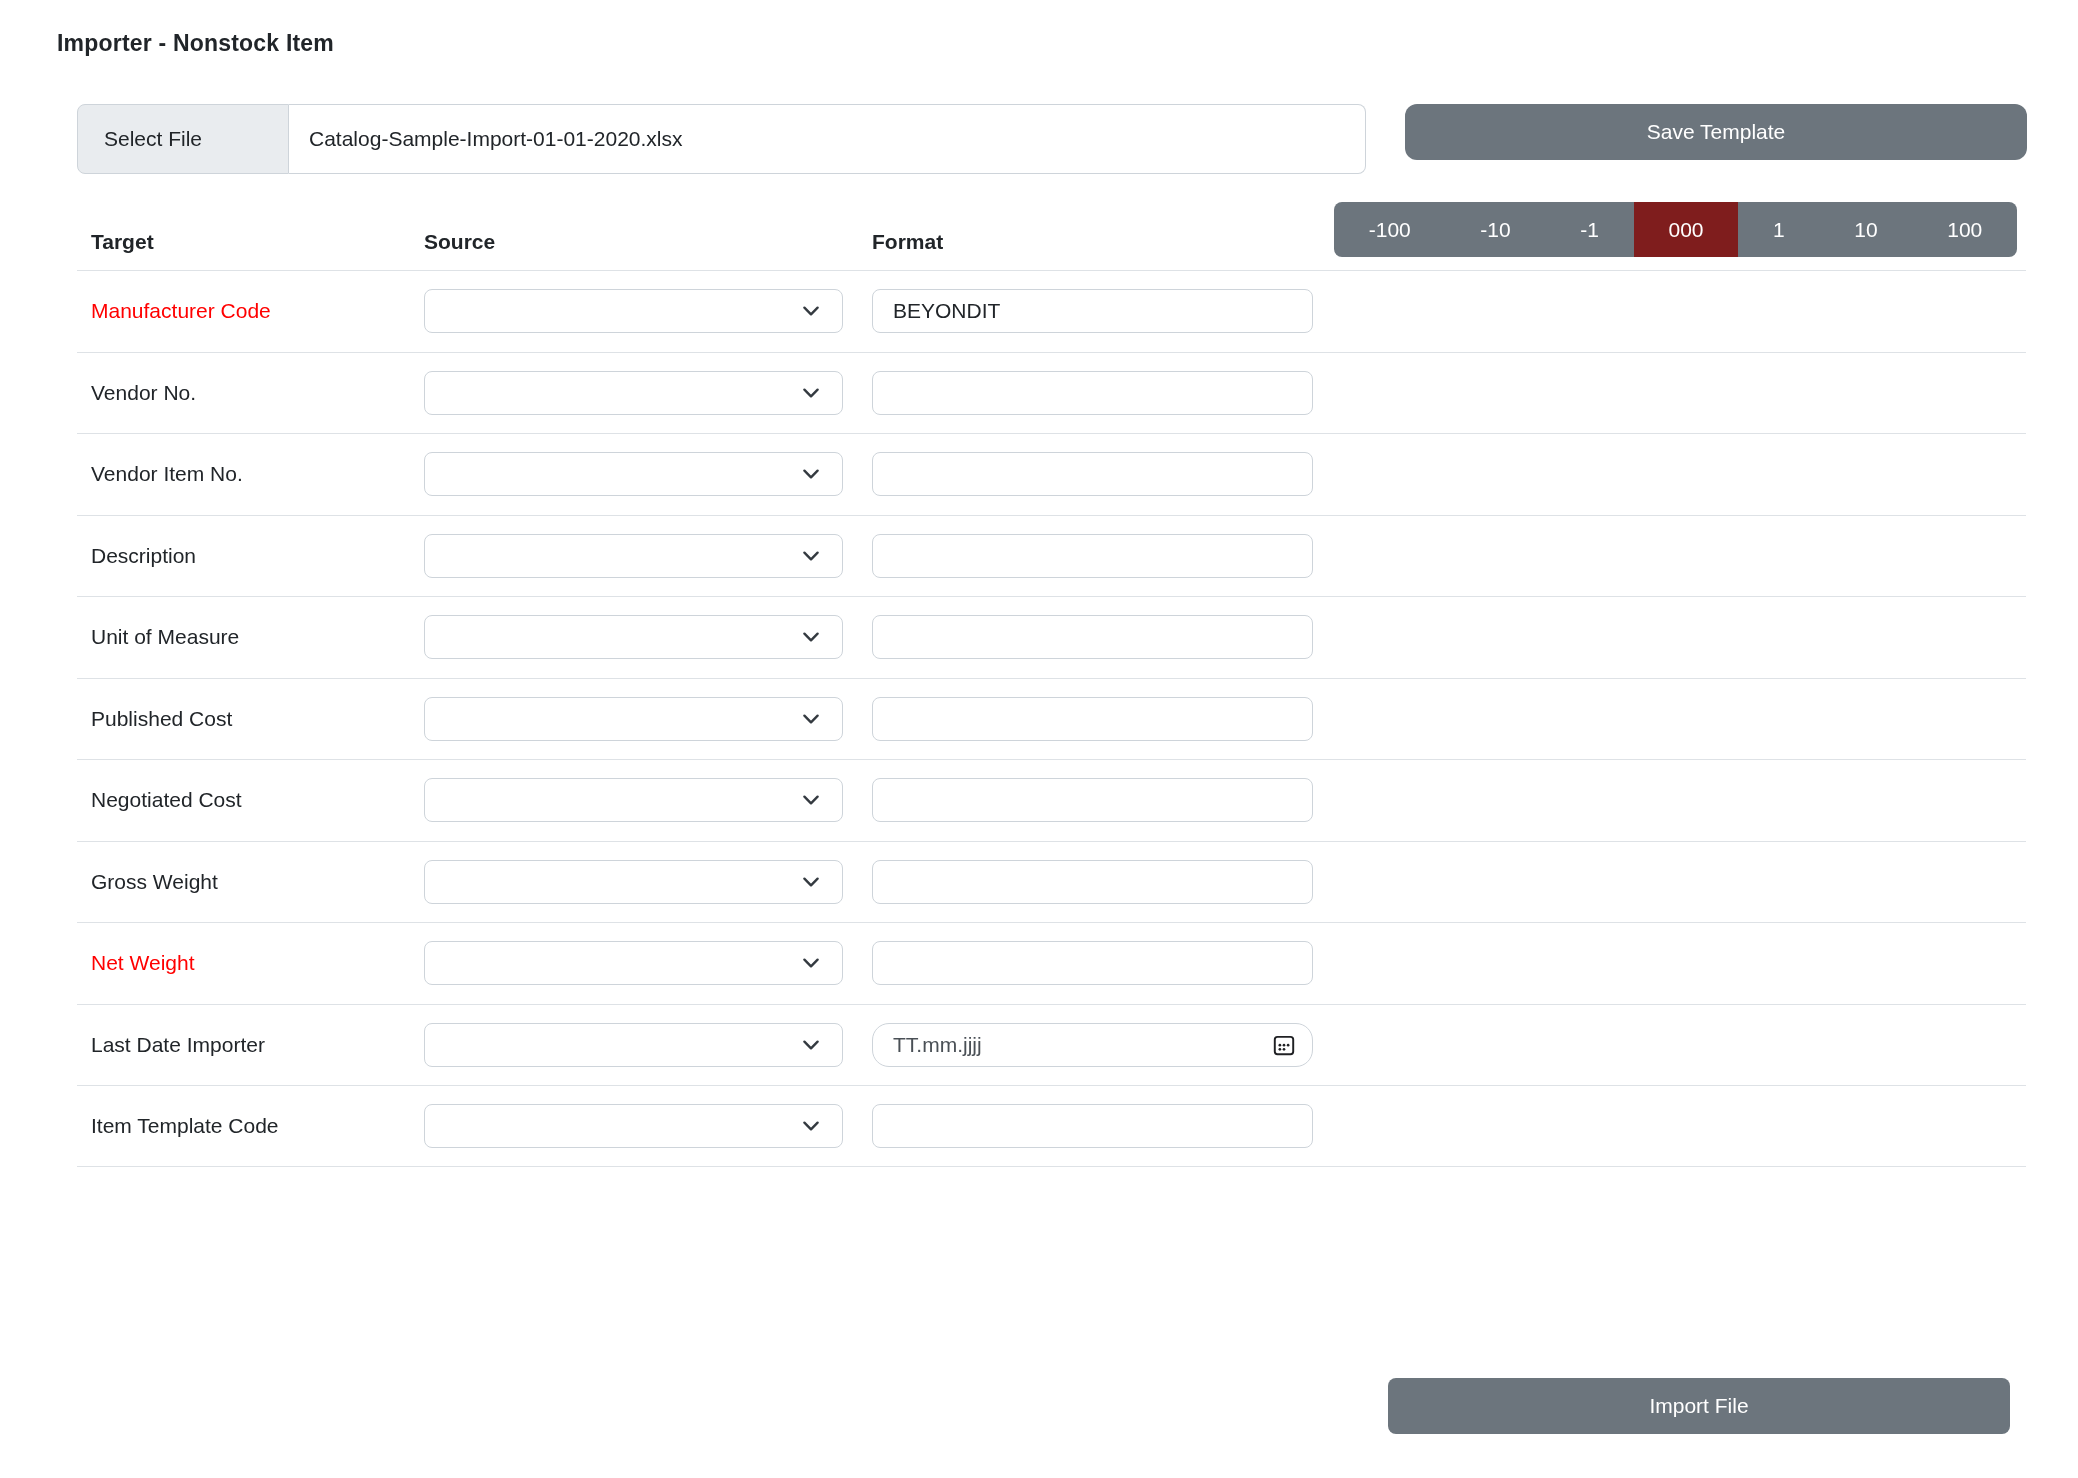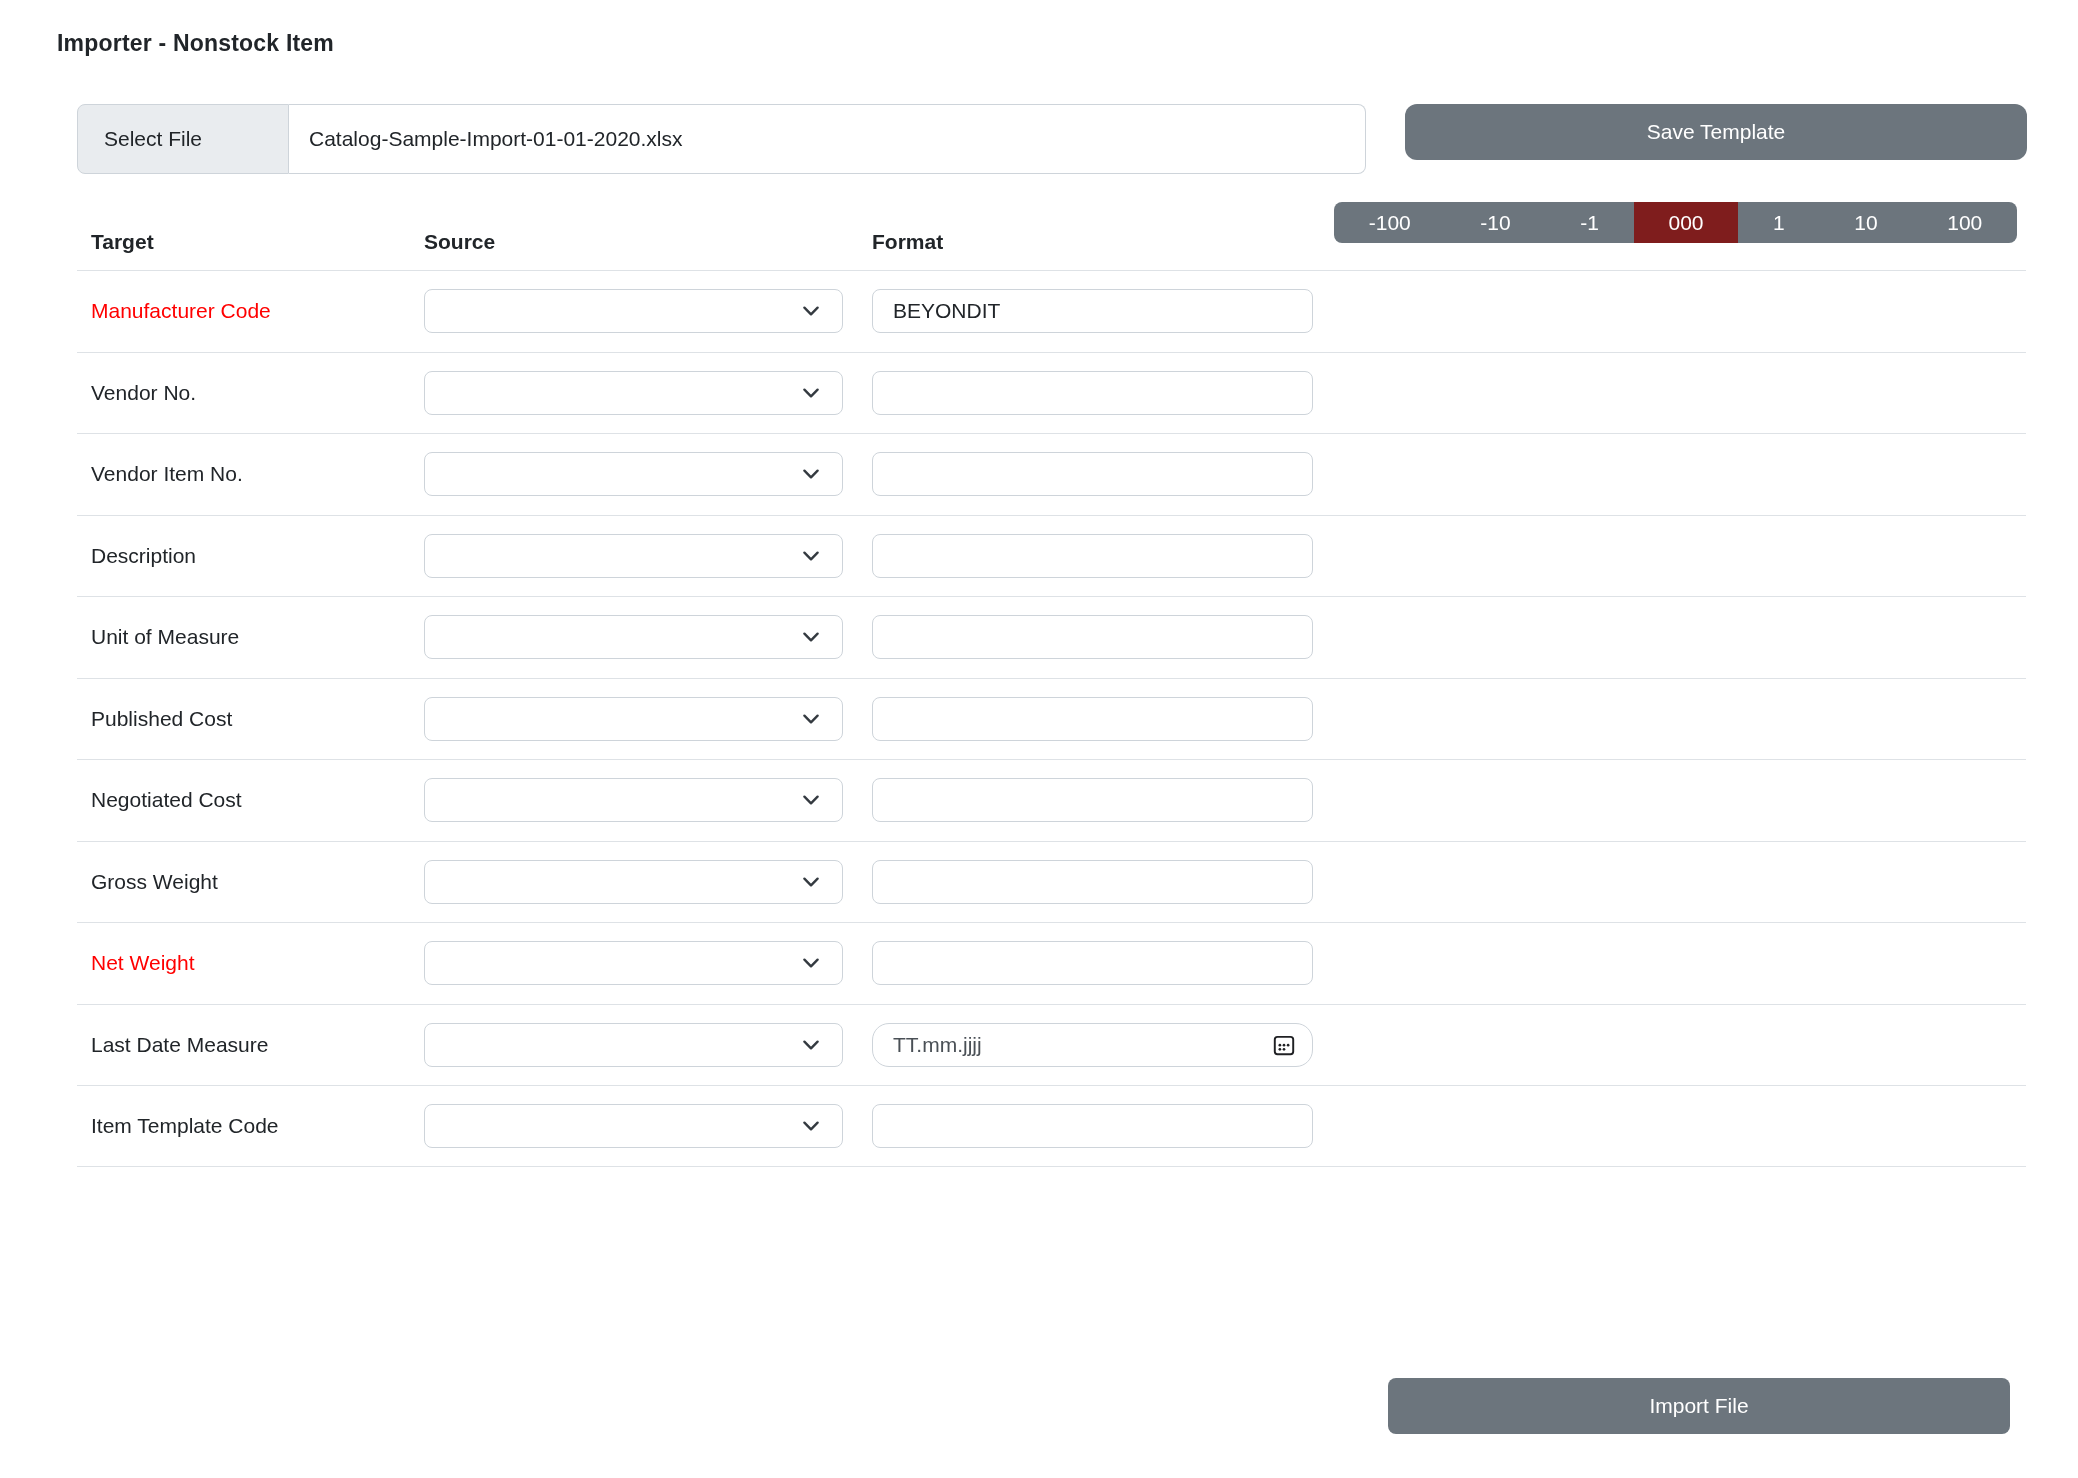--- a/index.html
+++ b/index.html
@@ -76,21 +76,21 @@
     font-size: 21px;
     cursor: pointer;
   }
 
   
   .stepper {
     position: absolute;
     left: 1334px;
     top: 202px;
     width: 683px;
-    height: 41px;
+    height: 55px;
     display: flex;
   }
   .stepper button {
     flex: 1 1 auto;
     padding: 0 14px;
     background: #6c757d;
     border: none;
     color: #ffffff;
     font-family: inherit;
     font-size: 21px;
@@ -360,21 +360,21 @@
         </svg>
       </div>
       <div class="format-wrap">
         <input class="format" type="text" style="">
         
       </div>
     </div>
 
     <div class="trow">
       <div class="cell-target">
-        <span class="tlabel">Last Date Measure</span>
+        <span class="tlabel">Last Date Importer</span>
       </div>
       <div class="select" role="combobox">
         <svg class="chev" viewBox="0 0 20 20">
           <path d="M4 7 l6 6 6 -6" fill="none" stroke="#343a40" stroke-width="2.2" stroke-linecap="round" stroke-linejoin="round"></path>
         </svg>
       </div>
       <div class="format-wrap date">
         <input class="format" type="text" placeholder="TT.mm.jjjj" style="">
         <svg class="cal" viewBox="0 0 24 24">
           <rect x="3.5" y="4.5" width="17" height="16" rx="2.5" fill="none" stroke="#202124" stroke-width="1.8"></rect>

